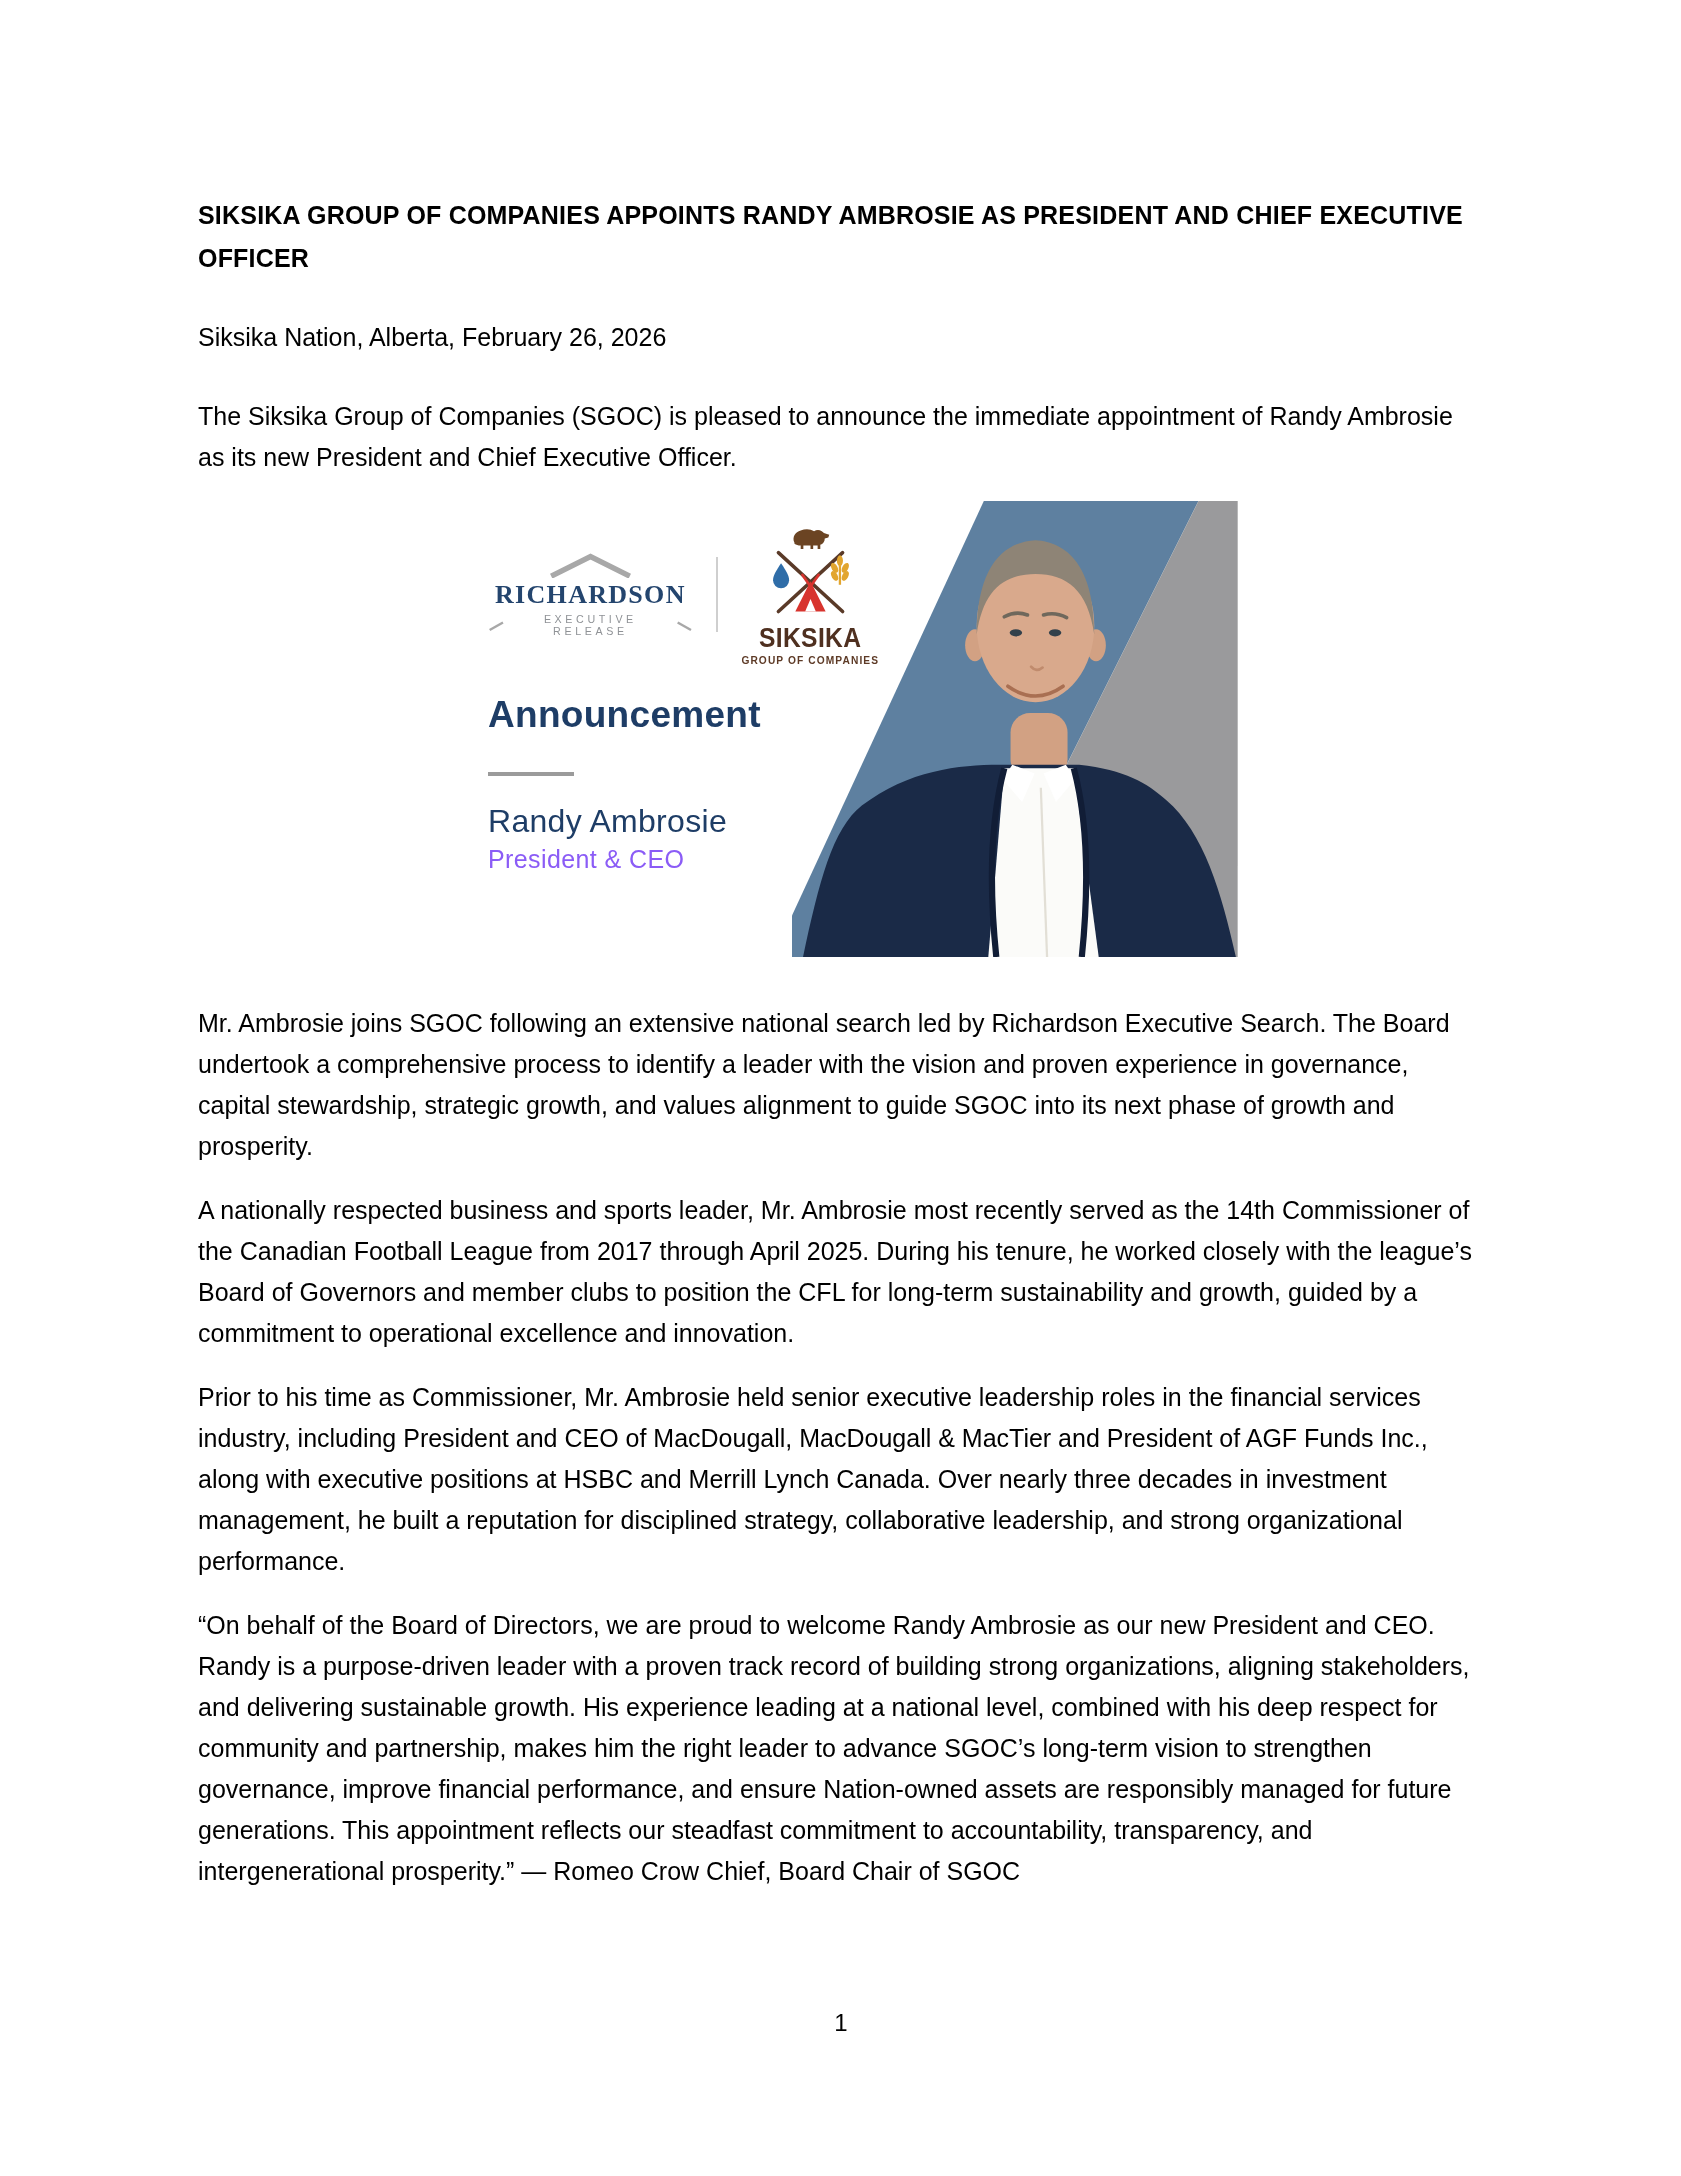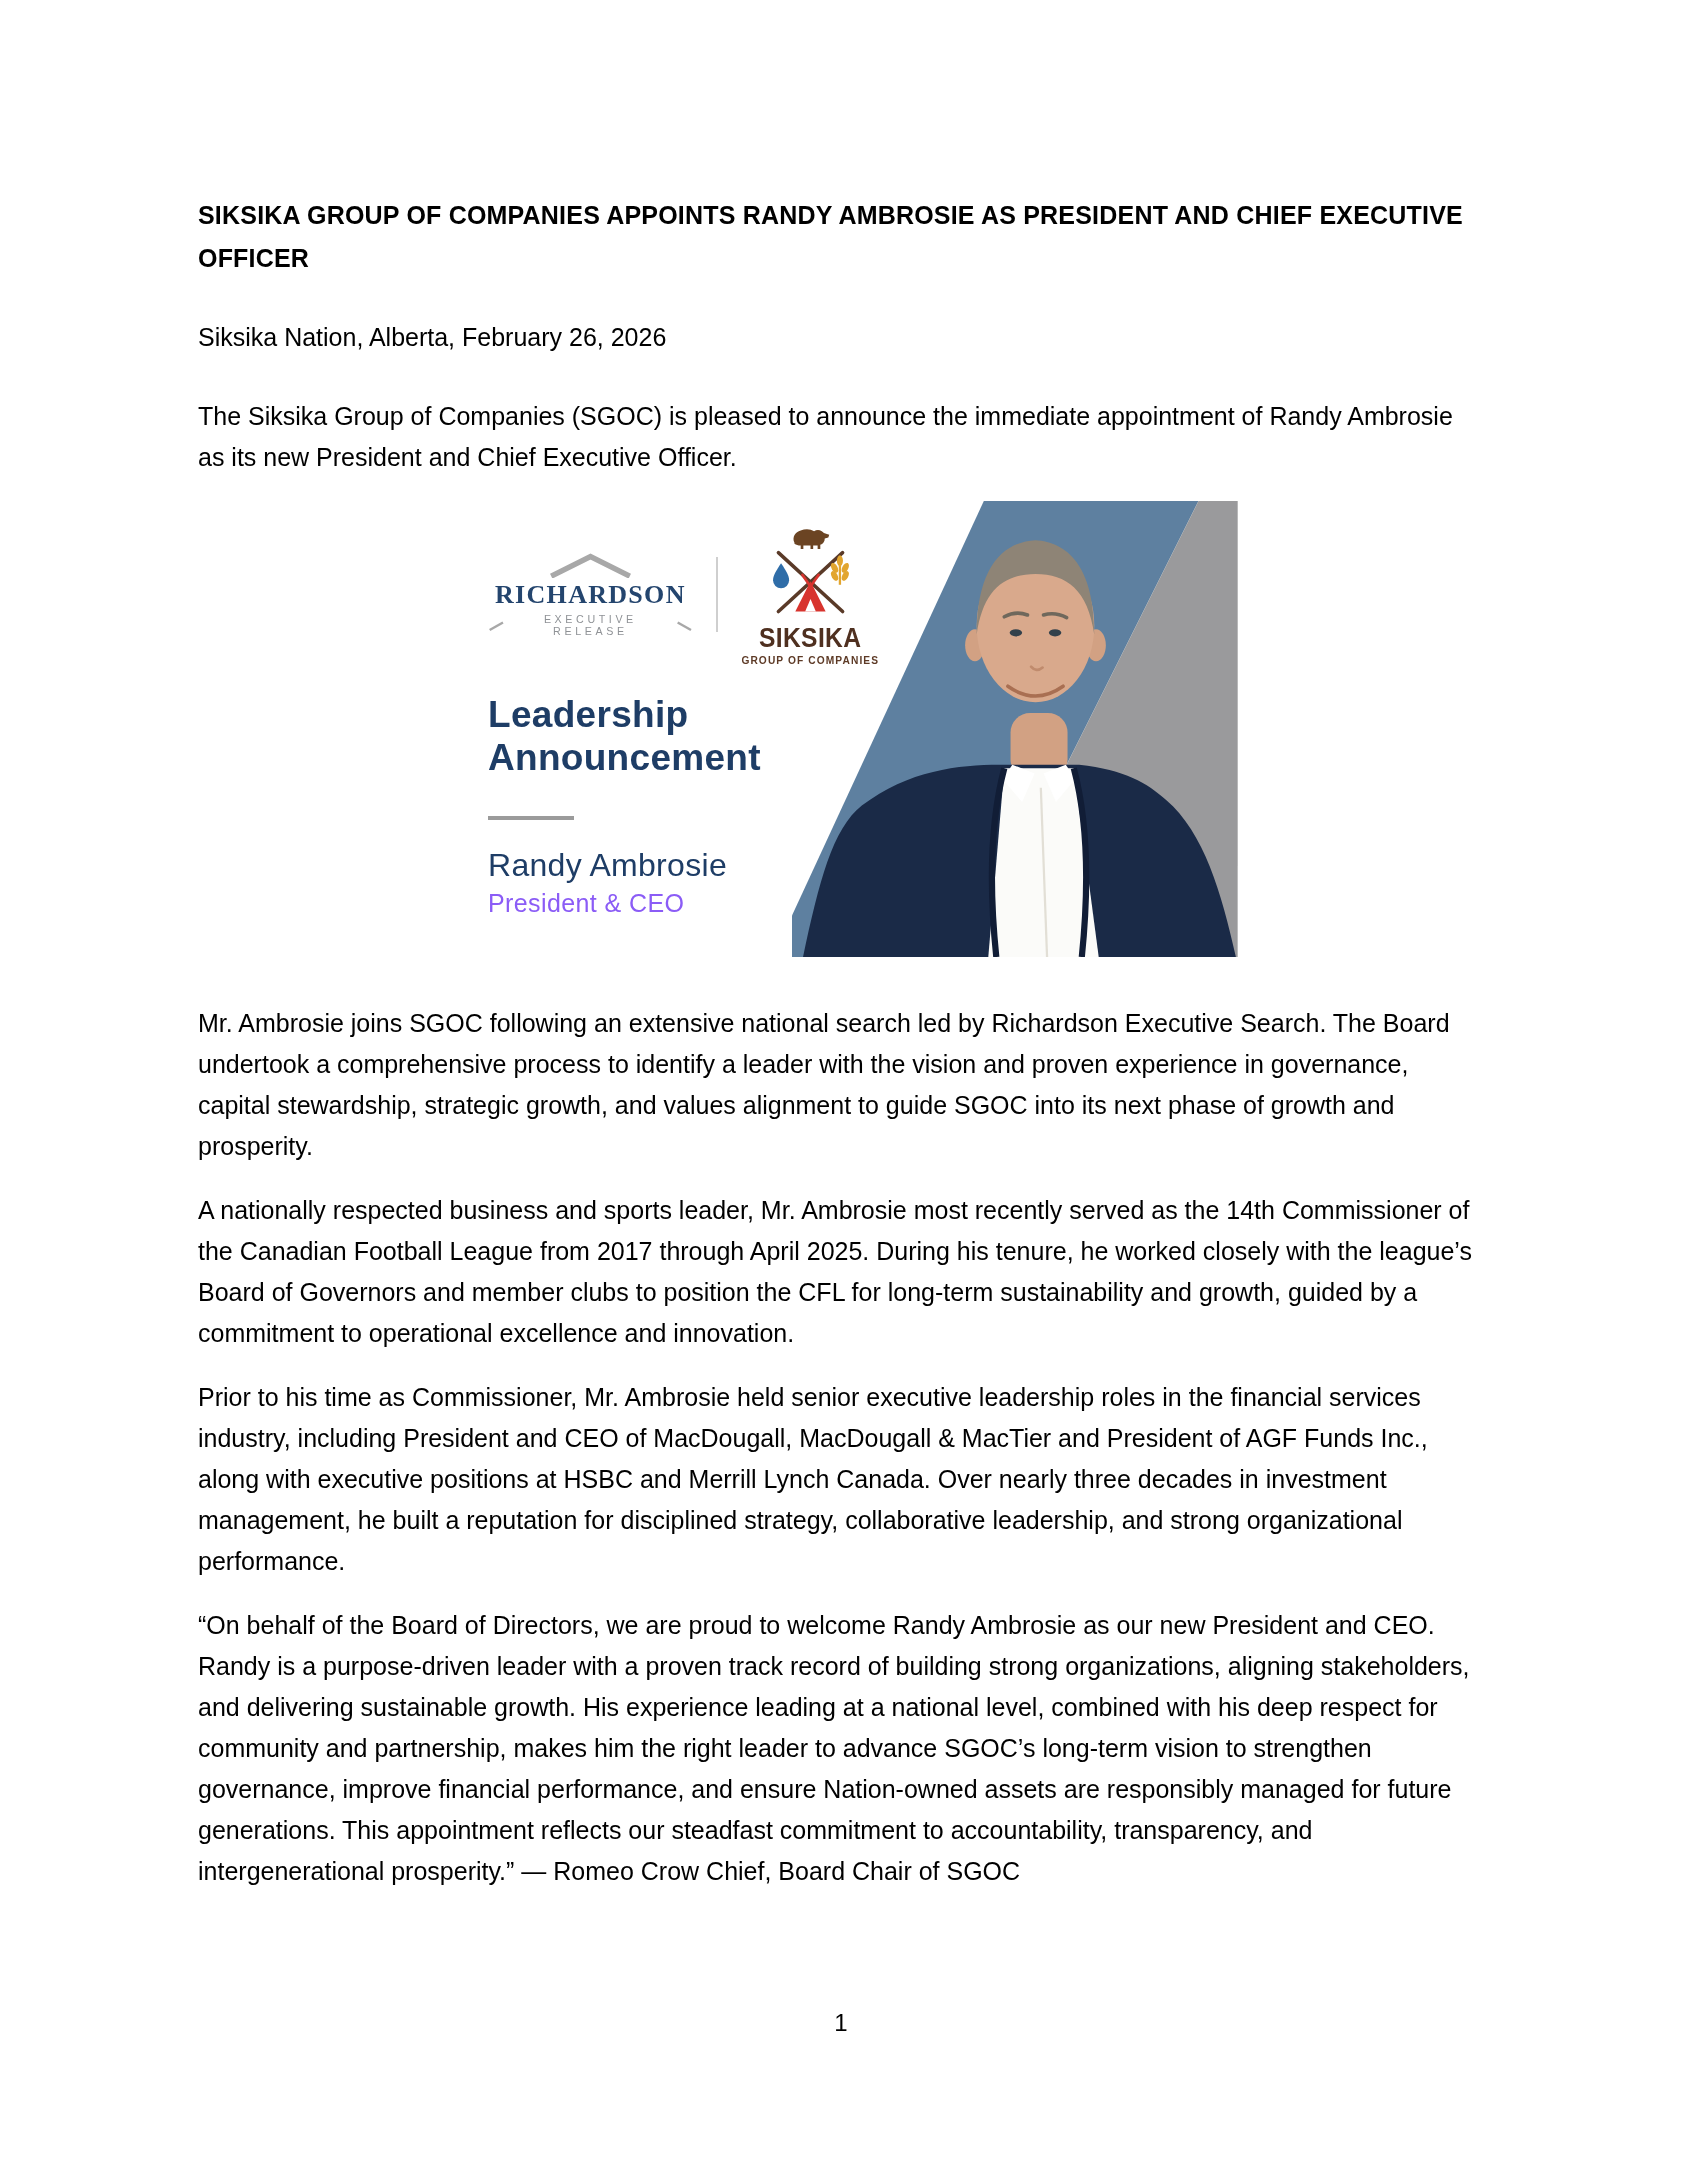--- a/index.html
+++ b/index.html
@@ -166,21 +166,20 @@
                 <polygon points="60,64 77,98 43,98" fill="#d8342e"></polygon>
                 <polygon points="60,84 66,98 54,98" fill="#ffffff"></polygon>
               </g>
             </svg>
             <div class="siksika-name">SIKSIKA</div>
             <div class="siksika-tagline">GROUP OF COMPANIES</div>
           </div>
         </div>
 
         <div class="gr-heading">
-          <div>Leadership</div>
           <div>Announcement</div>
         </div>
 
         <div class="gr-divider"></div>
 
         <div class="person-name">Randy Ambrosie</div>
         <div class="person-title">President &amp; CEO</div>
       </div>
     </div>
 

